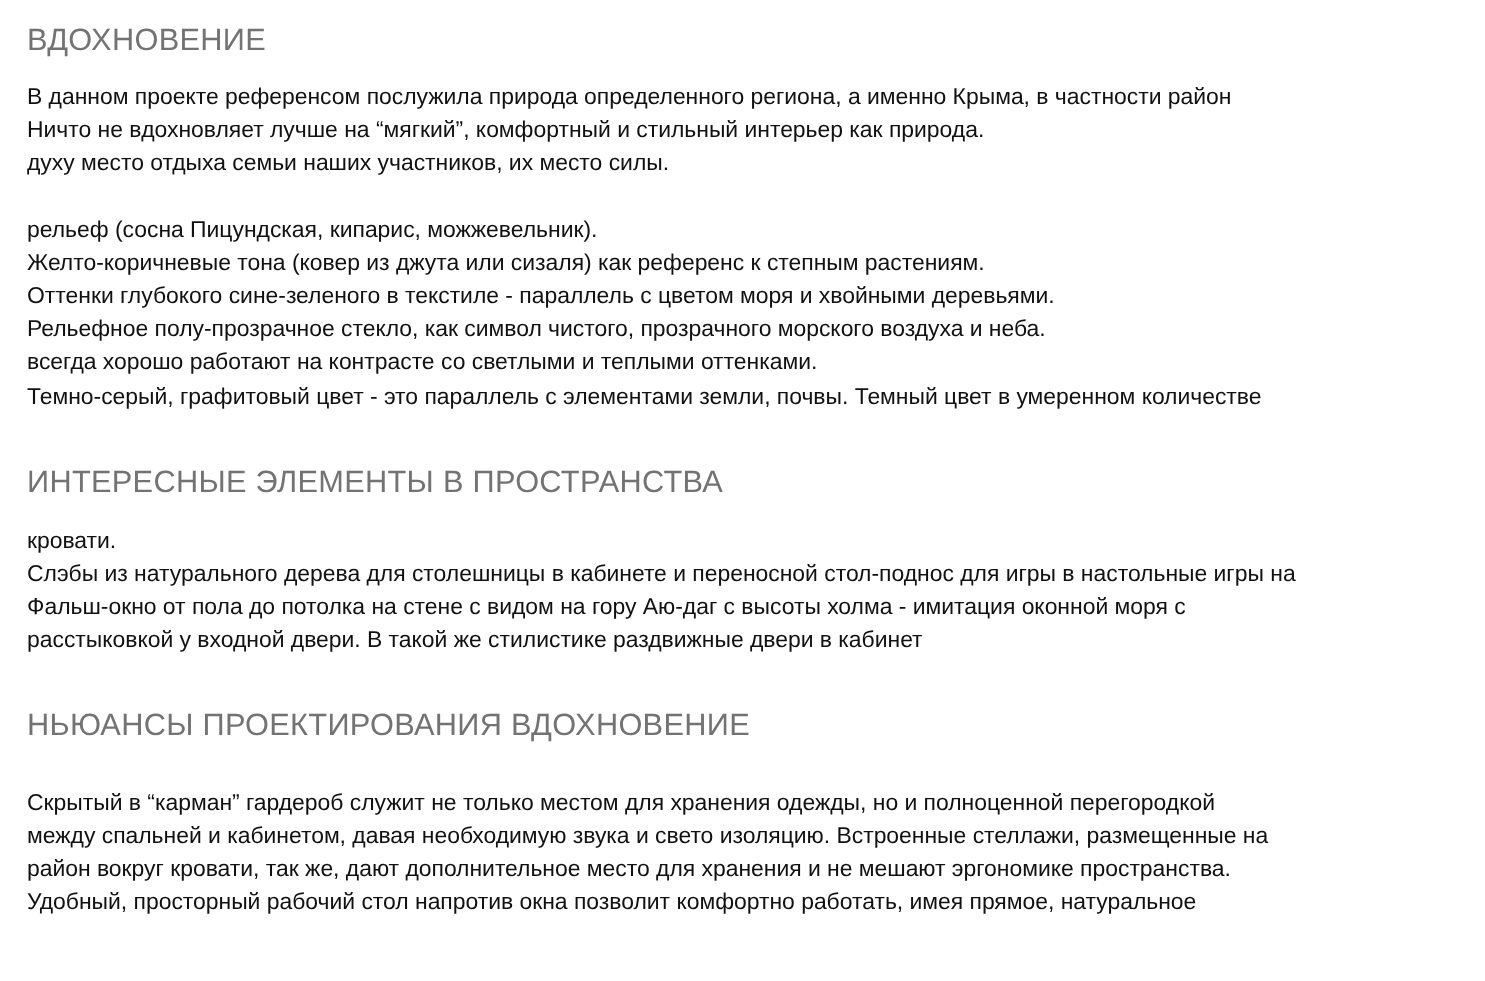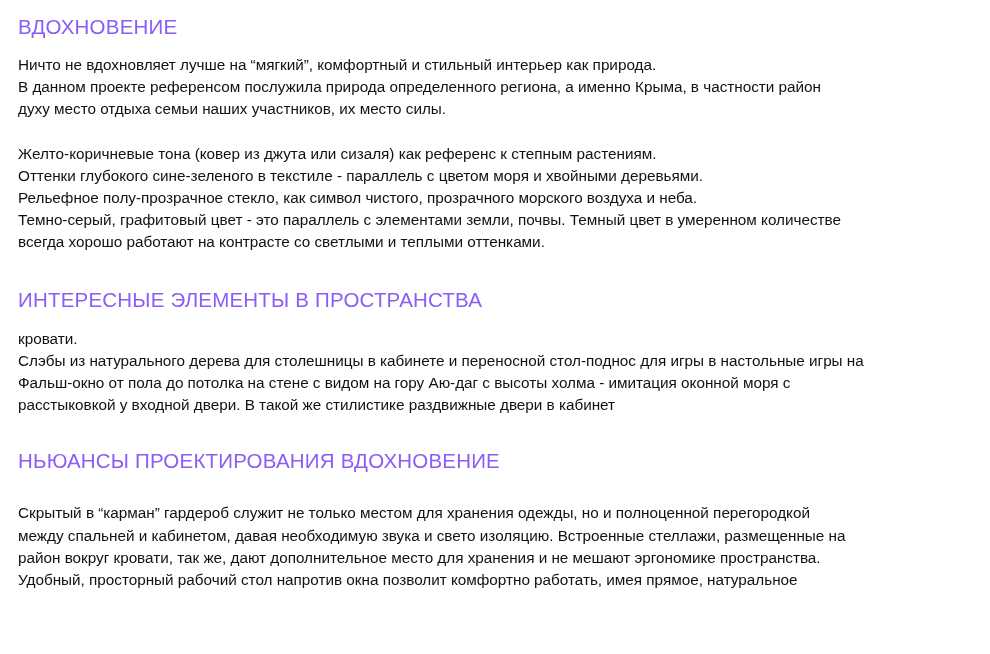--- a/index.html
+++ b/index.html
@@ -27,21 +27,21 @@
 
   .section {
     display: block;
   }
 
   .section-heading {
     font-size: 20.5px;
     font-weight: 400;
     line-height: 26px;
     letter-spacing: 0.2px;
-    color: #8b5cf6;
+    color: #737373;
     margin: 0;
     white-space: nowrap;
   }
 
   .para-block {
     margin: 0;
   }
 
   .line {
     font-size: 15.3px;
@@ -64,33 +64,34 @@
 <body>
 
 <div class="page">
 
   <section class="section">
     <h2 class="section-heading">ВДОХНОВЕНИЕ</h2>
 
     <div class="gap-heading-to-text"></div>
 
     <div class="para-block">
+      <div class="line">В данном проекте референсом послужила природа определенного региона, а именно Крыма, в частности район</div>
       <div class="line">Ничто не вдохновляет лучше на “мягкий”, комфортный и стильный интерьер как природа.</div>
-      <div class="line">В данном проекте референсом послужила природа определенного региона, а именно Крыма, в частности район</div>
       <div class="line">духу место отдыха семьи наших участников, их место силы.</div>
     </div>
 
     <div class="gap-block"></div>
 
     <div class="para-block">
+      <div class="line">рельеф (сосна Пицундская, кипарис, можжевельник).</div>
       <div class="line">Желто-коричневые тона (ковер из джута или сизаля) как референс к степным растениям.</div>
       <div class="line">Оттенки глубокого сине-зеленого в текстиле - параллель с цветом моря и хвойными деревьями.</div>
       <div class="line">Рельефное полу-прозрачное стекло, как символ чистого, прозрачного морского воздуха и неба.</div>
+      <div class="line">всегда хорошо работают на контрасте со светлыми и теплыми оттенками.</div>
       <div class="line">Темно-серый, графитовый цвет - это параллель с элементами земли, почвы. Темный цвет в умеренном количестве</div>
-      <div class="line">всегда хорошо работают на контрасте со светлыми и теплыми оттенками.</div>
     </div>
   </section>
 
   <div class="gap-text-to-heading"></div>
 
   <section class="section">
     <h2 class="section-heading">ИНТЕРЕСНЫЕ ЭЛЕМЕНТЫ В ПРОСТРАНСТВА</h2>
 
     <div class="gap-heading2-to-text"></div>
 

